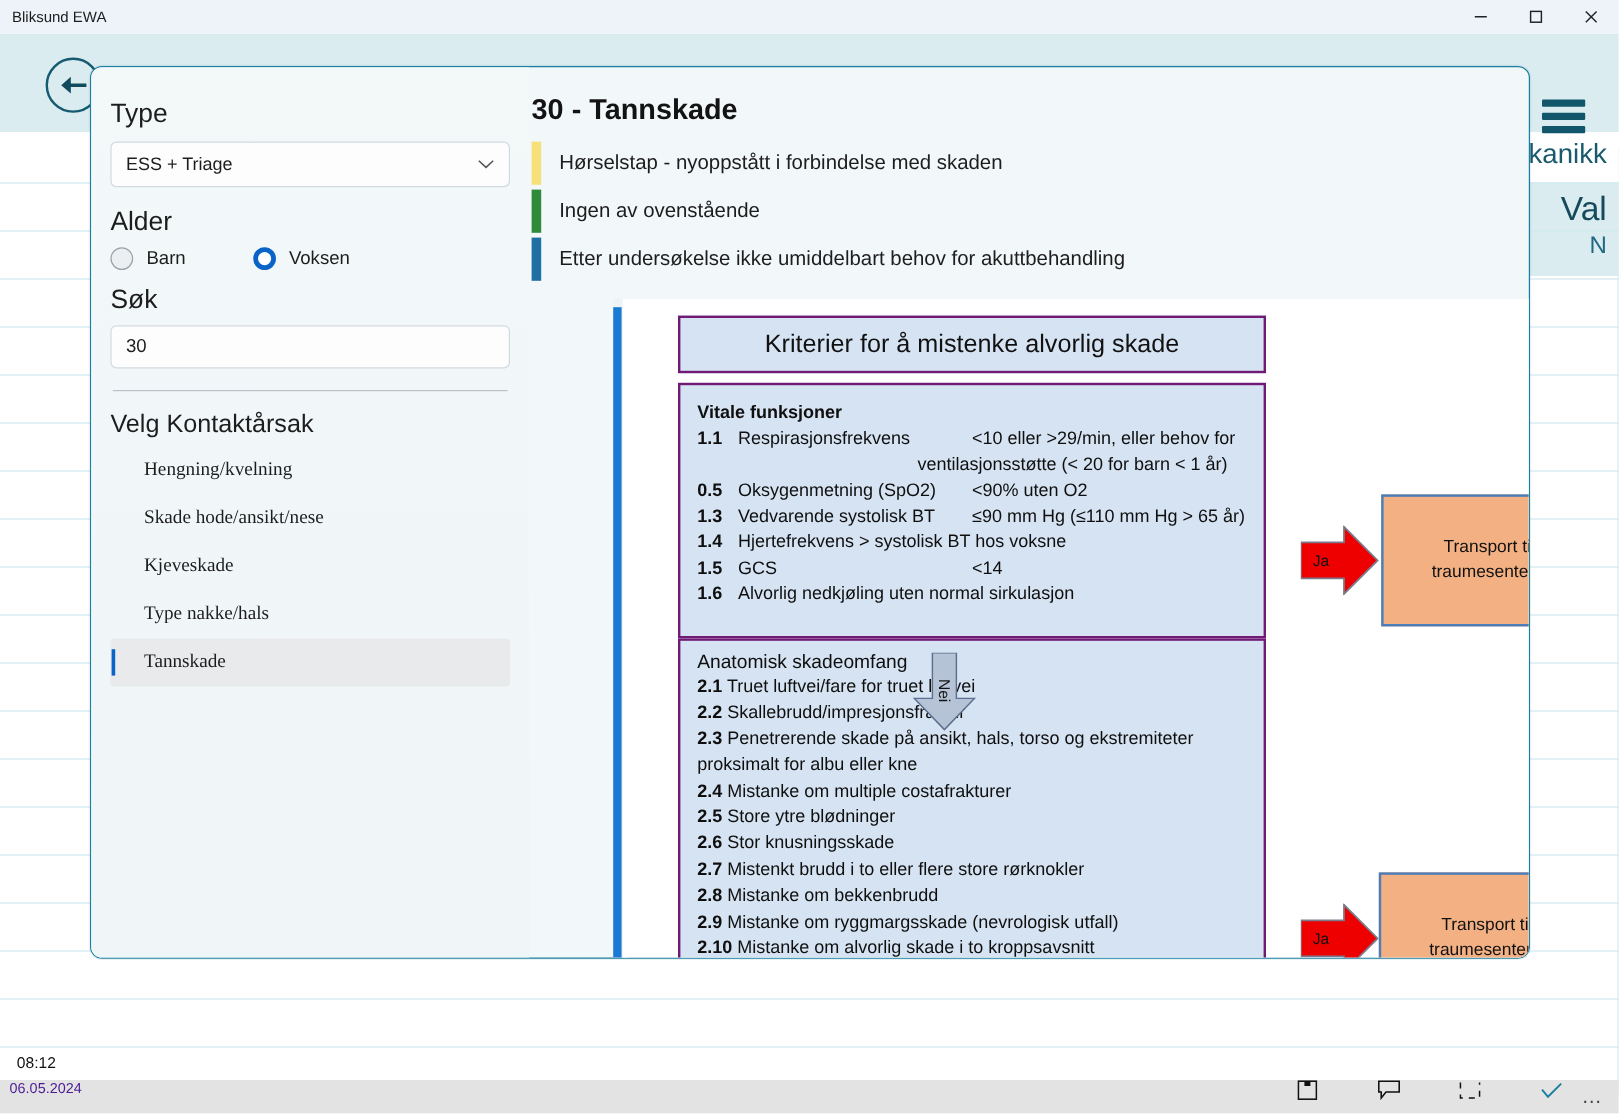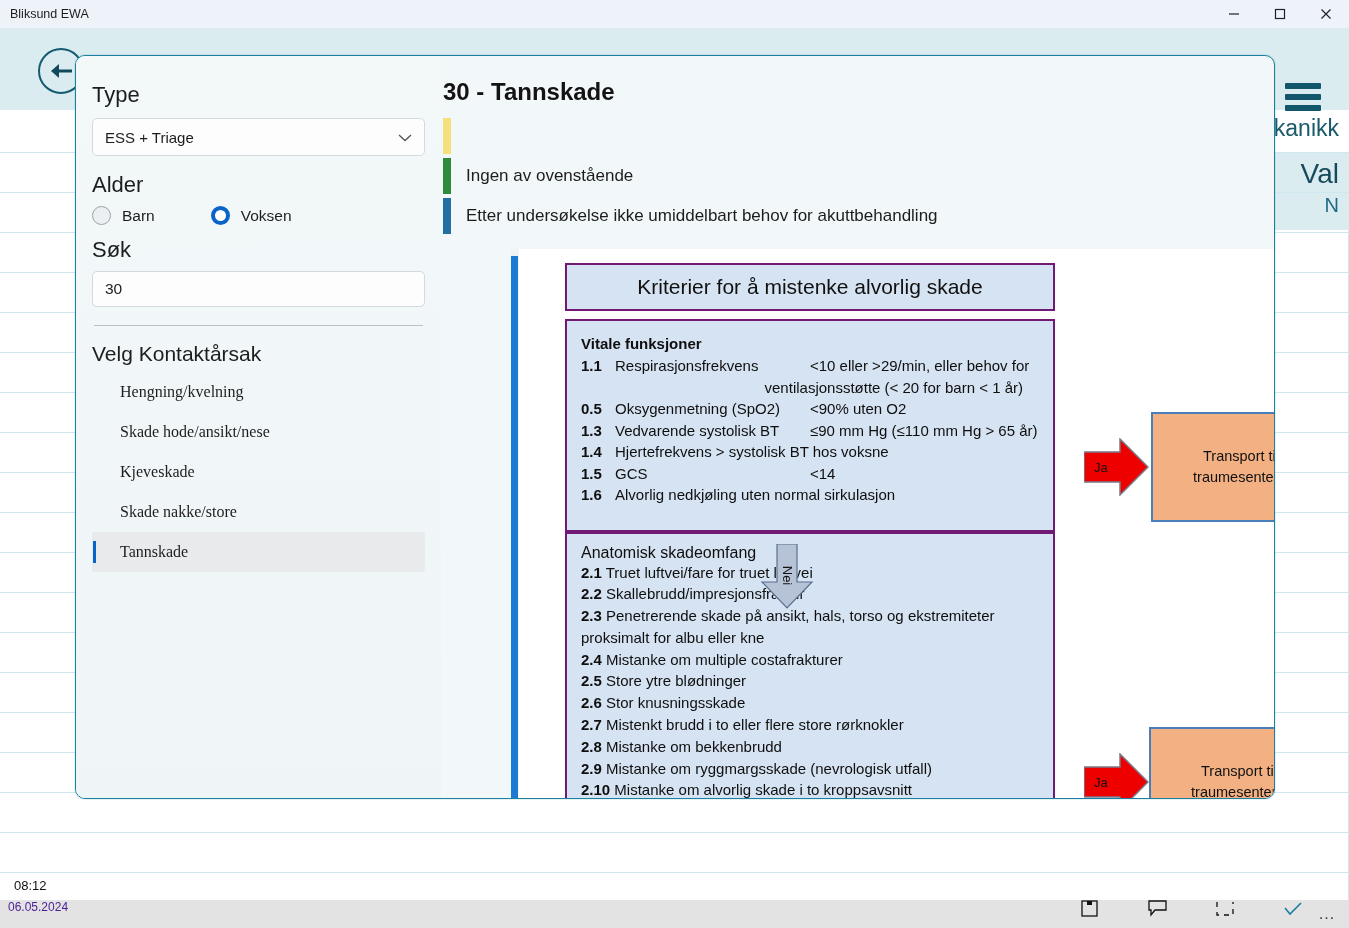--- a/index.html
+++ b/index.html
@@ -301,33 +301,34 @@
           <div class="list-item">
             <span>Hengning/kvelning</span>
           </div>
           <div class="list-item">
             <span>Skade hode/ansikt/nese</span>
           </div>
           <div class="list-item">
             <span>Kjeveskade</span>
           </div>
           <div class="list-item">
-            <span>Skade nakke/store</span>
+            <span>Type nakke/hals</span>
           </div>
           <div class="list-item selected">
             <span>Tannskade</span>
           </div>
         </div>
     </div>
 
     <div class="right-pane">
       <div class="doc-title">30 - Tannskade</div>
       <div id="opt-list">
           <div class="opt-row">
             <span class="opt-bar" style="background: rgb(245, 224, 122);"></span>
+            <span class="opt-text">Hørselstap - nyoppstått i forbindelse med skaden</span>
           </div>
           <div class="opt-row">
             <span class="opt-bar" style="background: rgb(47, 138, 60);"></span>
             <span class="opt-text">Ingen av ovenstående</span>
           </div>
           <div class="opt-row">
             <span class="opt-bar" style="background: rgb(31, 111, 163);"></span>
             <span class="opt-text">Etter undersøkelse ikke umiddelbart behov for akuttbehandling</span>
           </div>
         </div>

